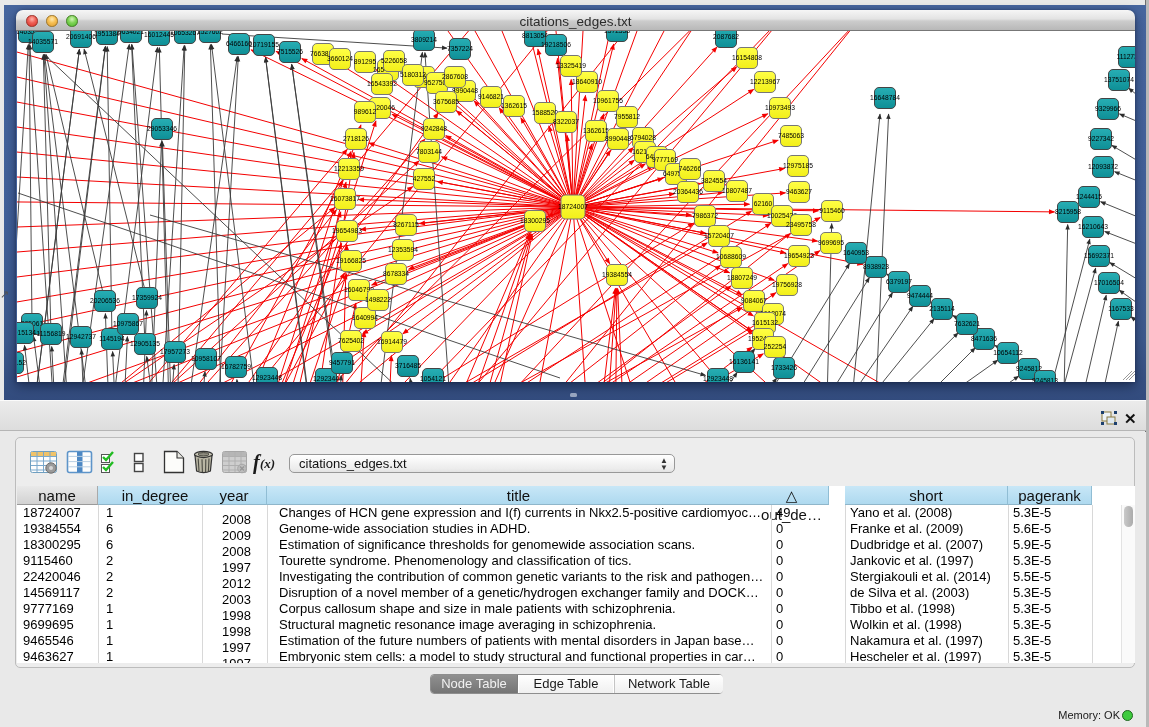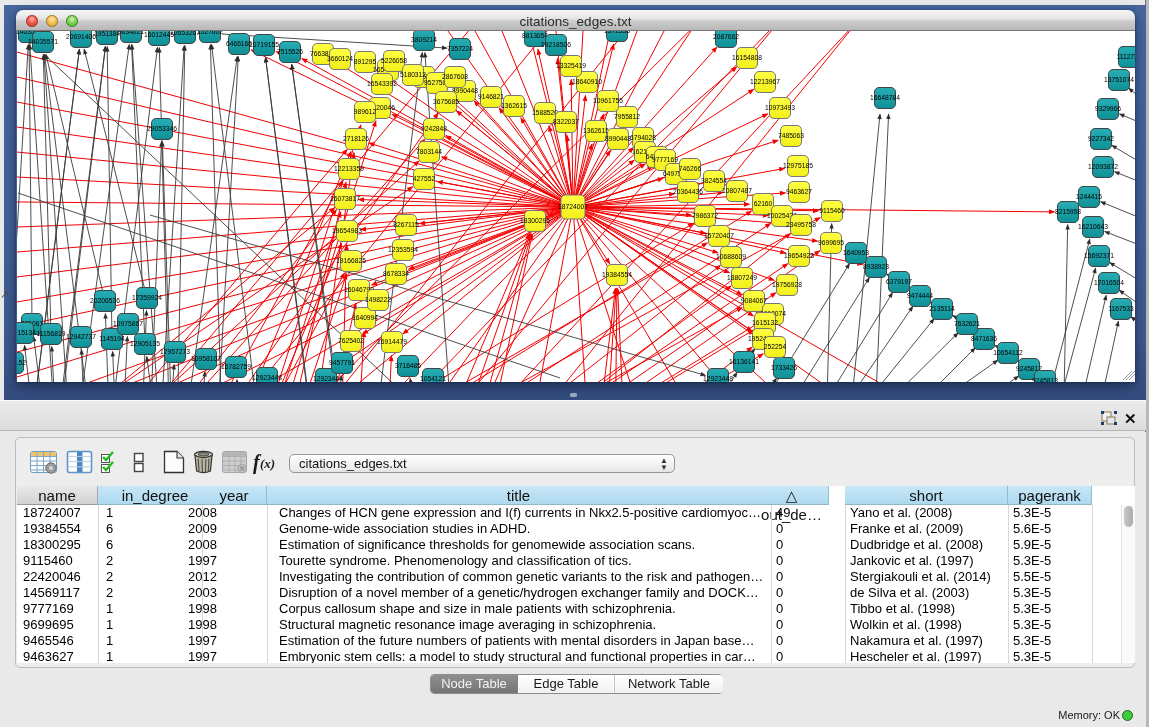--- a/index.html
+++ b/index.html
@@ -53,21 +53,21 @@
 .th0 { left:0; width:81px; background:linear-gradient(180deg,#e9e9e9,#d2d2d2);
   border-right:1px solid #a9a9a9; border-bottom:1px solid #9a9a9a; }
 .th1 { left:81px; width:115px; } .th2 { left:185px; width:65px; }
 .th3 { left:250px; width:504px; } .th4 { left:718px; width:74px;margin-left:20px; }
 .th5 { left:828px; width:163px; } .th6 { left:991px; width:84px; }
 #tbody { position:absolute; left:0; top:19px; width:1118px; height:158px; }
 .gridv { position:absolute; top:0; height:158px; width:1px; background:#d8d8d8; }
 .tr { position:absolute; left:0; width:1118px; height:16px; font-size:13px; color:#000; }
 .c { position:absolute; top:0; height:16px; line-height:15.5px; white-space:nowrap; overflow:hidden; }
 .c0 { left:6px; width:74px; } .c1 { left:89px; width:94px; }
-.c2 { left:171px; width:61px; } .c3 { left:262px; width:490px; }
+.c2 { left:205px; width:61px;margin-top:7px; } .c3 { left:262px; width:490px; }
 .c4 { left:759px; width:68px; } .c5 { left:833px; width:157px; }
 .c6 { left:996px; width:80px; }
 #vscroll { position:absolute; left:1104px; top:19px; width:14px; height:158px; background:#fafafa; border-left:1px solid #e3e3e3;}
 #vthumb { position:absolute; left:2px; top:1px; width:9px; height:21px; background:linear-gradient(90deg,#c9c9c9,#ababab); border-radius:5px; }
 
 #seg { left:430px; top:674px; width:293px; height:20px; border:1px solid #8e8e8e;
   border-radius:4px; font-size:13px; background:#fff; }
 .sg { position:absolute; top:0; height:18px; text-align:center; line-height:18px; color:#1a1a1a; }
 #sg1 { left:0; width:87px; background:linear-gradient(180deg,#909090,#757575);
   color:#f2f2f2; border-radius:3px 0 0 3px; border-right:1px solid #7e7e7e; }
@@ -754,21 +754,21 @@
           <div class="c c4">0</div>
           <div class="c c5">Franke et al. (2009)</div>
 <div class="c c6">5.6E-5</div>
         </div>
 <div class="tr" style="top:32px">
 <div class="c c0">18300295</div>
           <div class="c c1">6</div>
           <div class="c c2">2008</div>
 <div class="c c3">Estimation of significance thresholds for genomewide association scans.</div>
           <div class="c c4">0</div>
-          <div class="c c5">Dudbridge et al. (2008)</div>
+          <div class="c c5">Dudbridge et al. (2007)</div>
 <div class="c c6">5.9E-5</div>
         </div>
 <div class="tr" style="top:48px">
 <div class="c c0">9115460</div>
           <div class="c c1">2</div>
           <div class="c c2">1997</div>
 <div class="c c3">Tourette syndrome. Phenomenology and classification of tics.</div>
           <div class="c c4">0</div>
           <div class="c c5">Jankovic et al. (1997)</div>
 <div class="c c6">5.3E-5</div>

